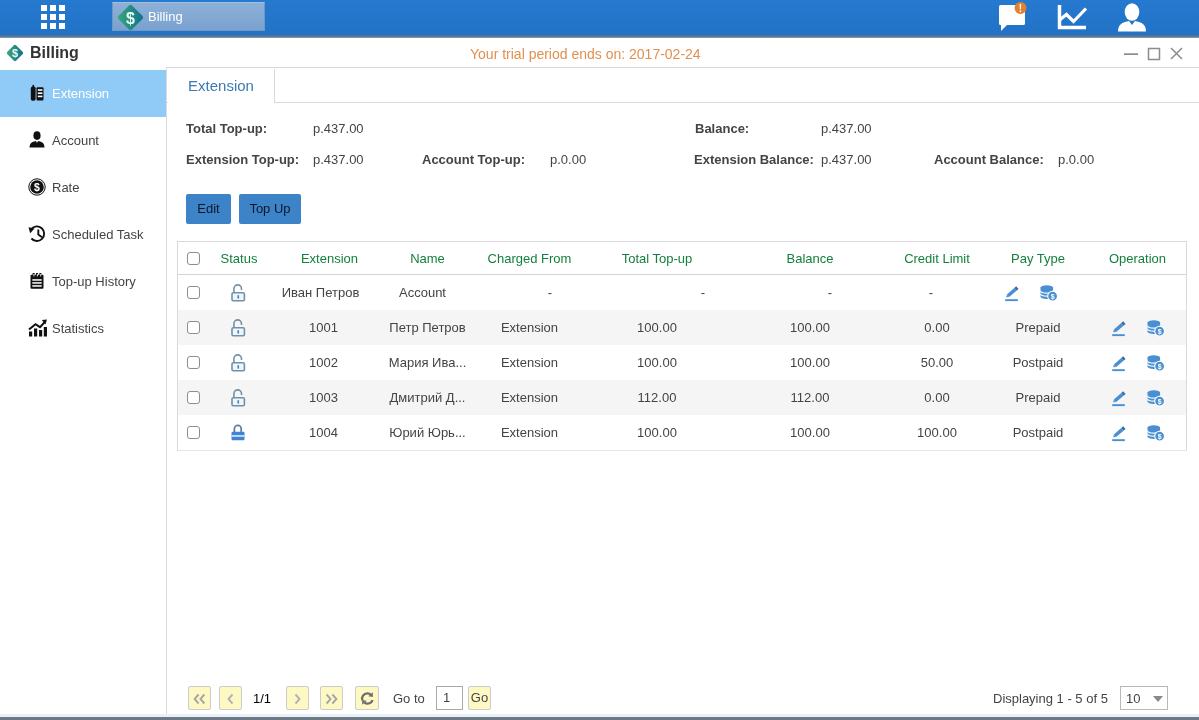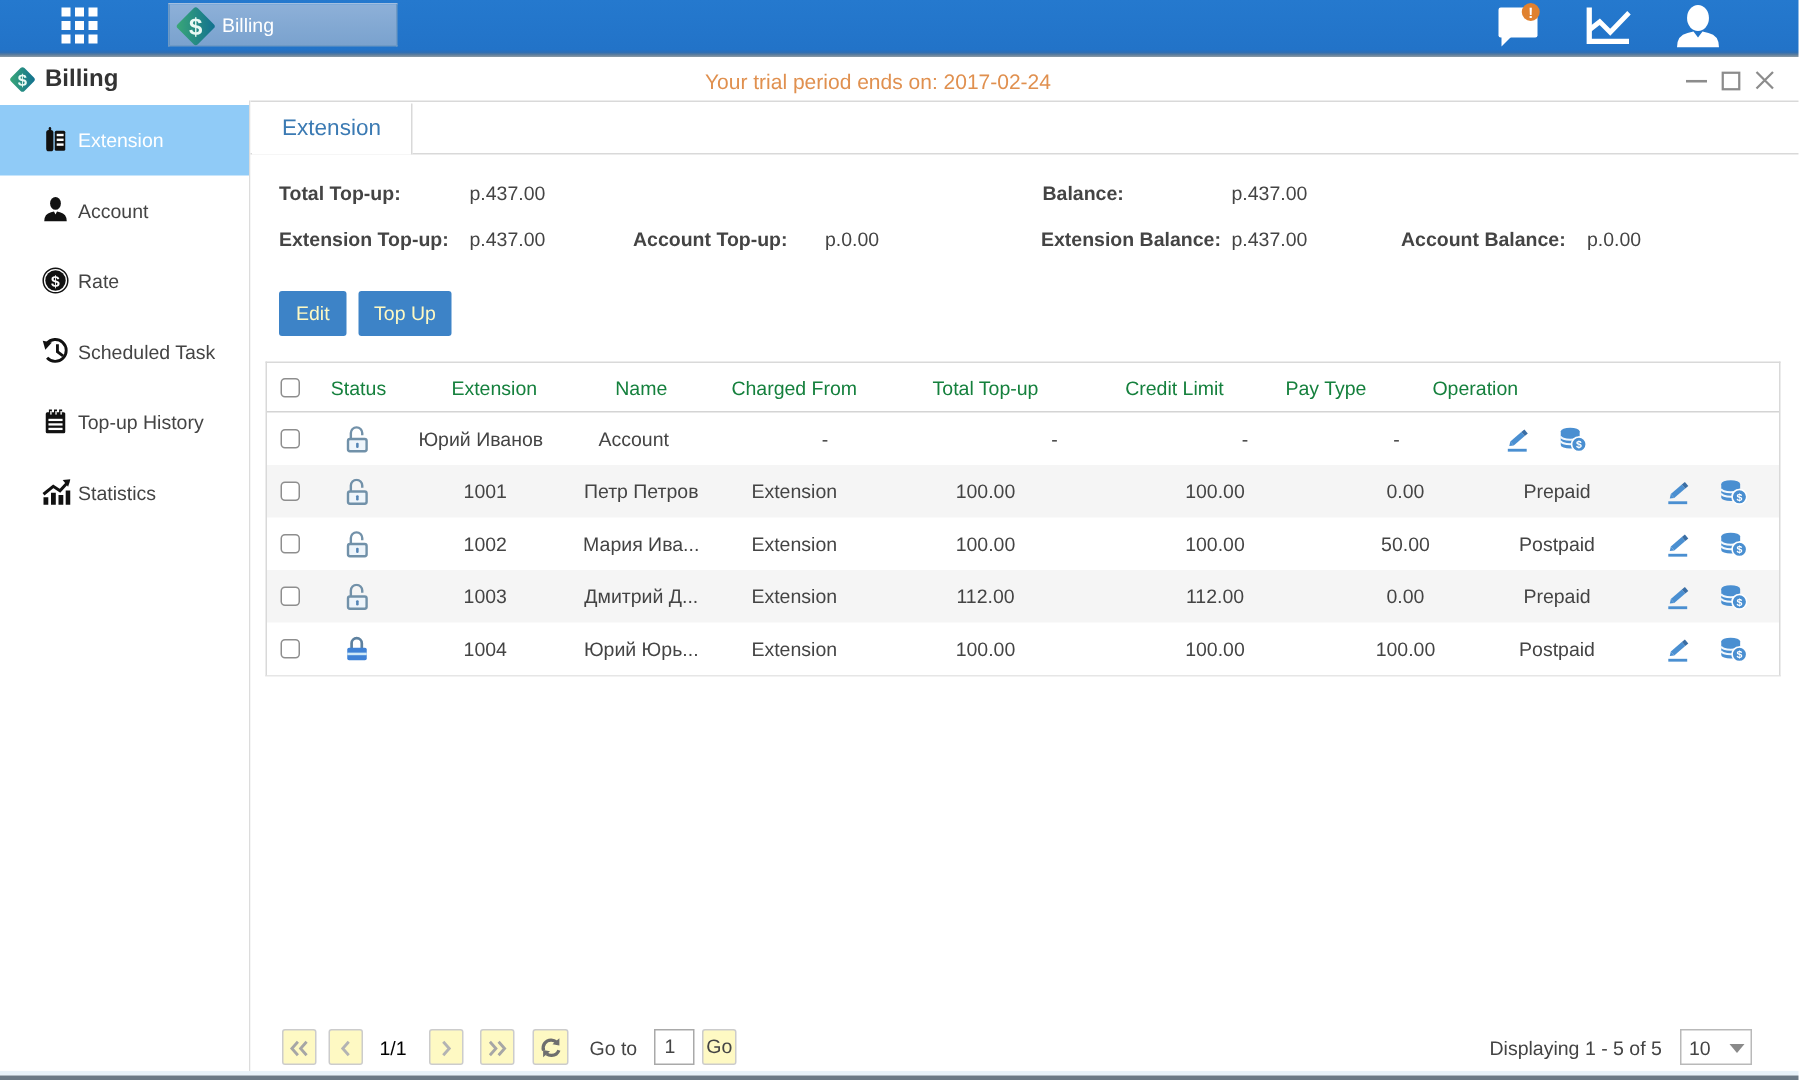--- a/index.html
+++ b/index.html
@@ -27,21 +27,21 @@
 .sitem.sel { background:#90cbf7; color:#fff; }
 .sitem svg { position:absolute; left:28px; top:14px; }
 .sitem span { position:absolute; left:52px; top:16px; }
 #content { position:absolute; left:167px; top:0; width:1032px; height:647px; background:#fff; }
 #tabstrip { position:absolute; left:0; top:0; width:1032px; height:36px;
   border-top:1px solid #d9d9d9; border-bottom:1px solid #d9d9d9; }
 #tab { position:absolute; left:1px; top:1px; width:107px; height:34px; background:#fff;
   border-right:1px solid #d9d9d9; color:#3b7ab3; font-size:15px; text-align:center; line-height:33px; }
 .lbl { position:absolute; font-weight:bold; white-space:nowrap; }
 .val { position:absolute; white-space:nowrap; }
-.btn { position:absolute; top:127px; height:30px; background:#3d83c7; color:#fef9c3;
+.btn { position:absolute; top:127px; height:30px; background:#3d83c7; color:#0f172a;
   border-radius:2px; text-align:center; line-height:30px; font-size:13px; }
 #tbl { position:absolute; left:10px; top:174px; width:1010px;
   border:1px solid #d9d9d9; border-bottom:1px solid #e6e6e6; }
 .tr { display:flex; height:35px; }
 .tr.hd { height:33px; border-bottom:1px solid #d4d4d4; color:#15803d; }
 .tr.alt { background:#f5f5f5; }
 .td { flex:none; display:flex; align-items:center; justify-content:center; overflow:hidden; }
 .c0{width:30px}.c1{width:62px}.c2{width:107px}.c3{width:101px}.c4{width:103px}
 .c5{width:152px}.c6{width:154px}.c7{width:100px}.c8{width:102px}.c9{width:97px}
 .cb { width:13px; height:13px; border:1px solid #8e8e8e; border-radius:3px; background:#fff; }
@@ -224,34 +224,35 @@
     <div id="tbl">
       <div class="tr hd">
         <div class="td c0">
             <span class="cb"></span>
           </div>
         <div class="td c1">Status</div>
         <div class="td c2" style="padding-left:12px">Extension</div>
         <div class="td c3">Name</div>
         <div class="td c4">Charged From</div>
         <div class="td c5">Total Top-up</div>
+        <div class="td c6">Balance</div>
         <div class="td c7">Credit Limit</div>
         <div class="td c8">Pay Type</div>
         <div class="td c9">Operation</div>
       </div>
       <div class="tr">
         <div class="td c0">
             <span class="cb"></span>
           </div>
         <div class="td c1">
             <svg width="19" height="18" viewBox="0 0 19 18">
               <use href="#lockopen"></use>
             </svg>
           </div>
-        <div class="td c3">Юрий Иванов</div>
+        <div class="td c3">Иван Петров</div>
         <div class="td c4">Account</div>
         <div class="td c5">-</div>
         <div class="td c6">-</div>
         <div class="td c7">-</div>
         <div class="td c8">-</div>
         <div class="td c9 ops">
             <svg width="17" height="18" viewBox="0 0 17 18">
               <use href="#pencil"></use>
             </svg>
             <svg width="19" height="18" viewBox="0 0 19 18">

